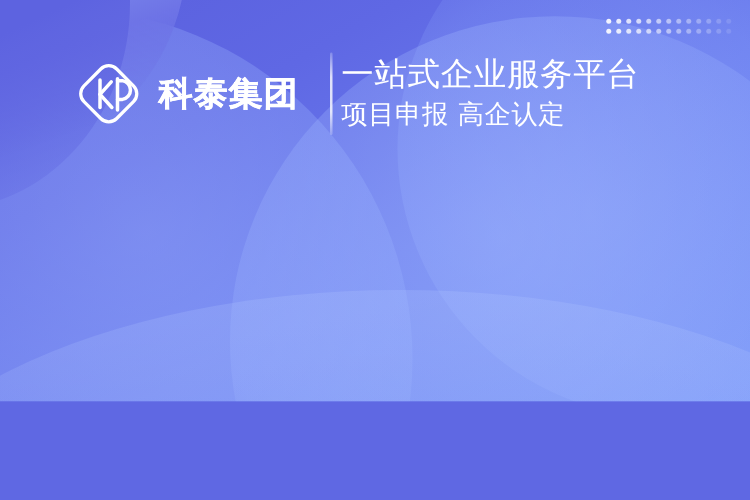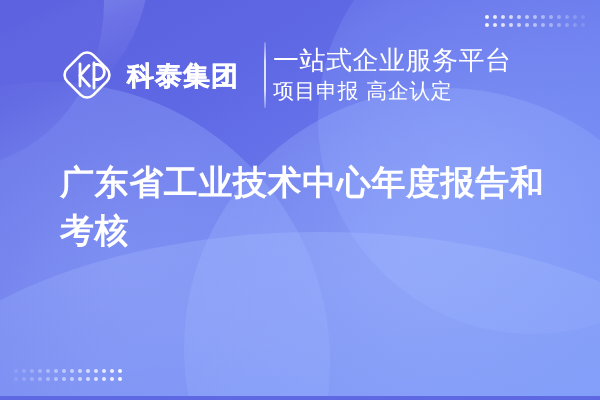--- a/index.html
+++ b/index.html
@@ -2,21 +2,21 @@
 <html><head>
 <meta charset="utf-8">
 <style>
   html,body{margin:0;padding:0;}
   body{
     width:600px;height:400px;overflow:hidden;
     font-family:"Liberation Sans","DejaVu Sans",sans-serif;
     background:#5f68e3;
   }
   .banner{
-    position:relative;width:600px;height:396px;overflow:hidden;
+    position:relative;width:600px;height:321px;overflow:hidden;
     background:linear-gradient(150deg,#5a5fdd 0%,#5f68e4 28%,#6a7cee 58%,#7190f6 100%);
   }
 
   
   .bg-layer{position:absolute;inset:0;overflow:hidden;pointer-events:none;}
 
   .arc-topleft{
     position:absolute;left:-150px;top:-205px;width:300px;height:330px;
     border-radius:50%;
     background:linear-gradient(160deg,#9fe4f0 0%,#8ec8ef 22%,#8a9ef0 48%,#6e74e6 72%,rgba(100,106,228,0) 88%);
@@ -211,15 +211,14 @@
 
     <div class="divider"></div>
 
     <div class="tagline">
       <span class="tagline-main">一站式企业服务平台</span>
       <span class="tagline-sub">项目申报 高企认定</span>
     </div>
 
   </div>
 
-  <div class="headline">广东省工业技术中心年度报告和考核</div>
 
 </div>
 
 </body></html>

